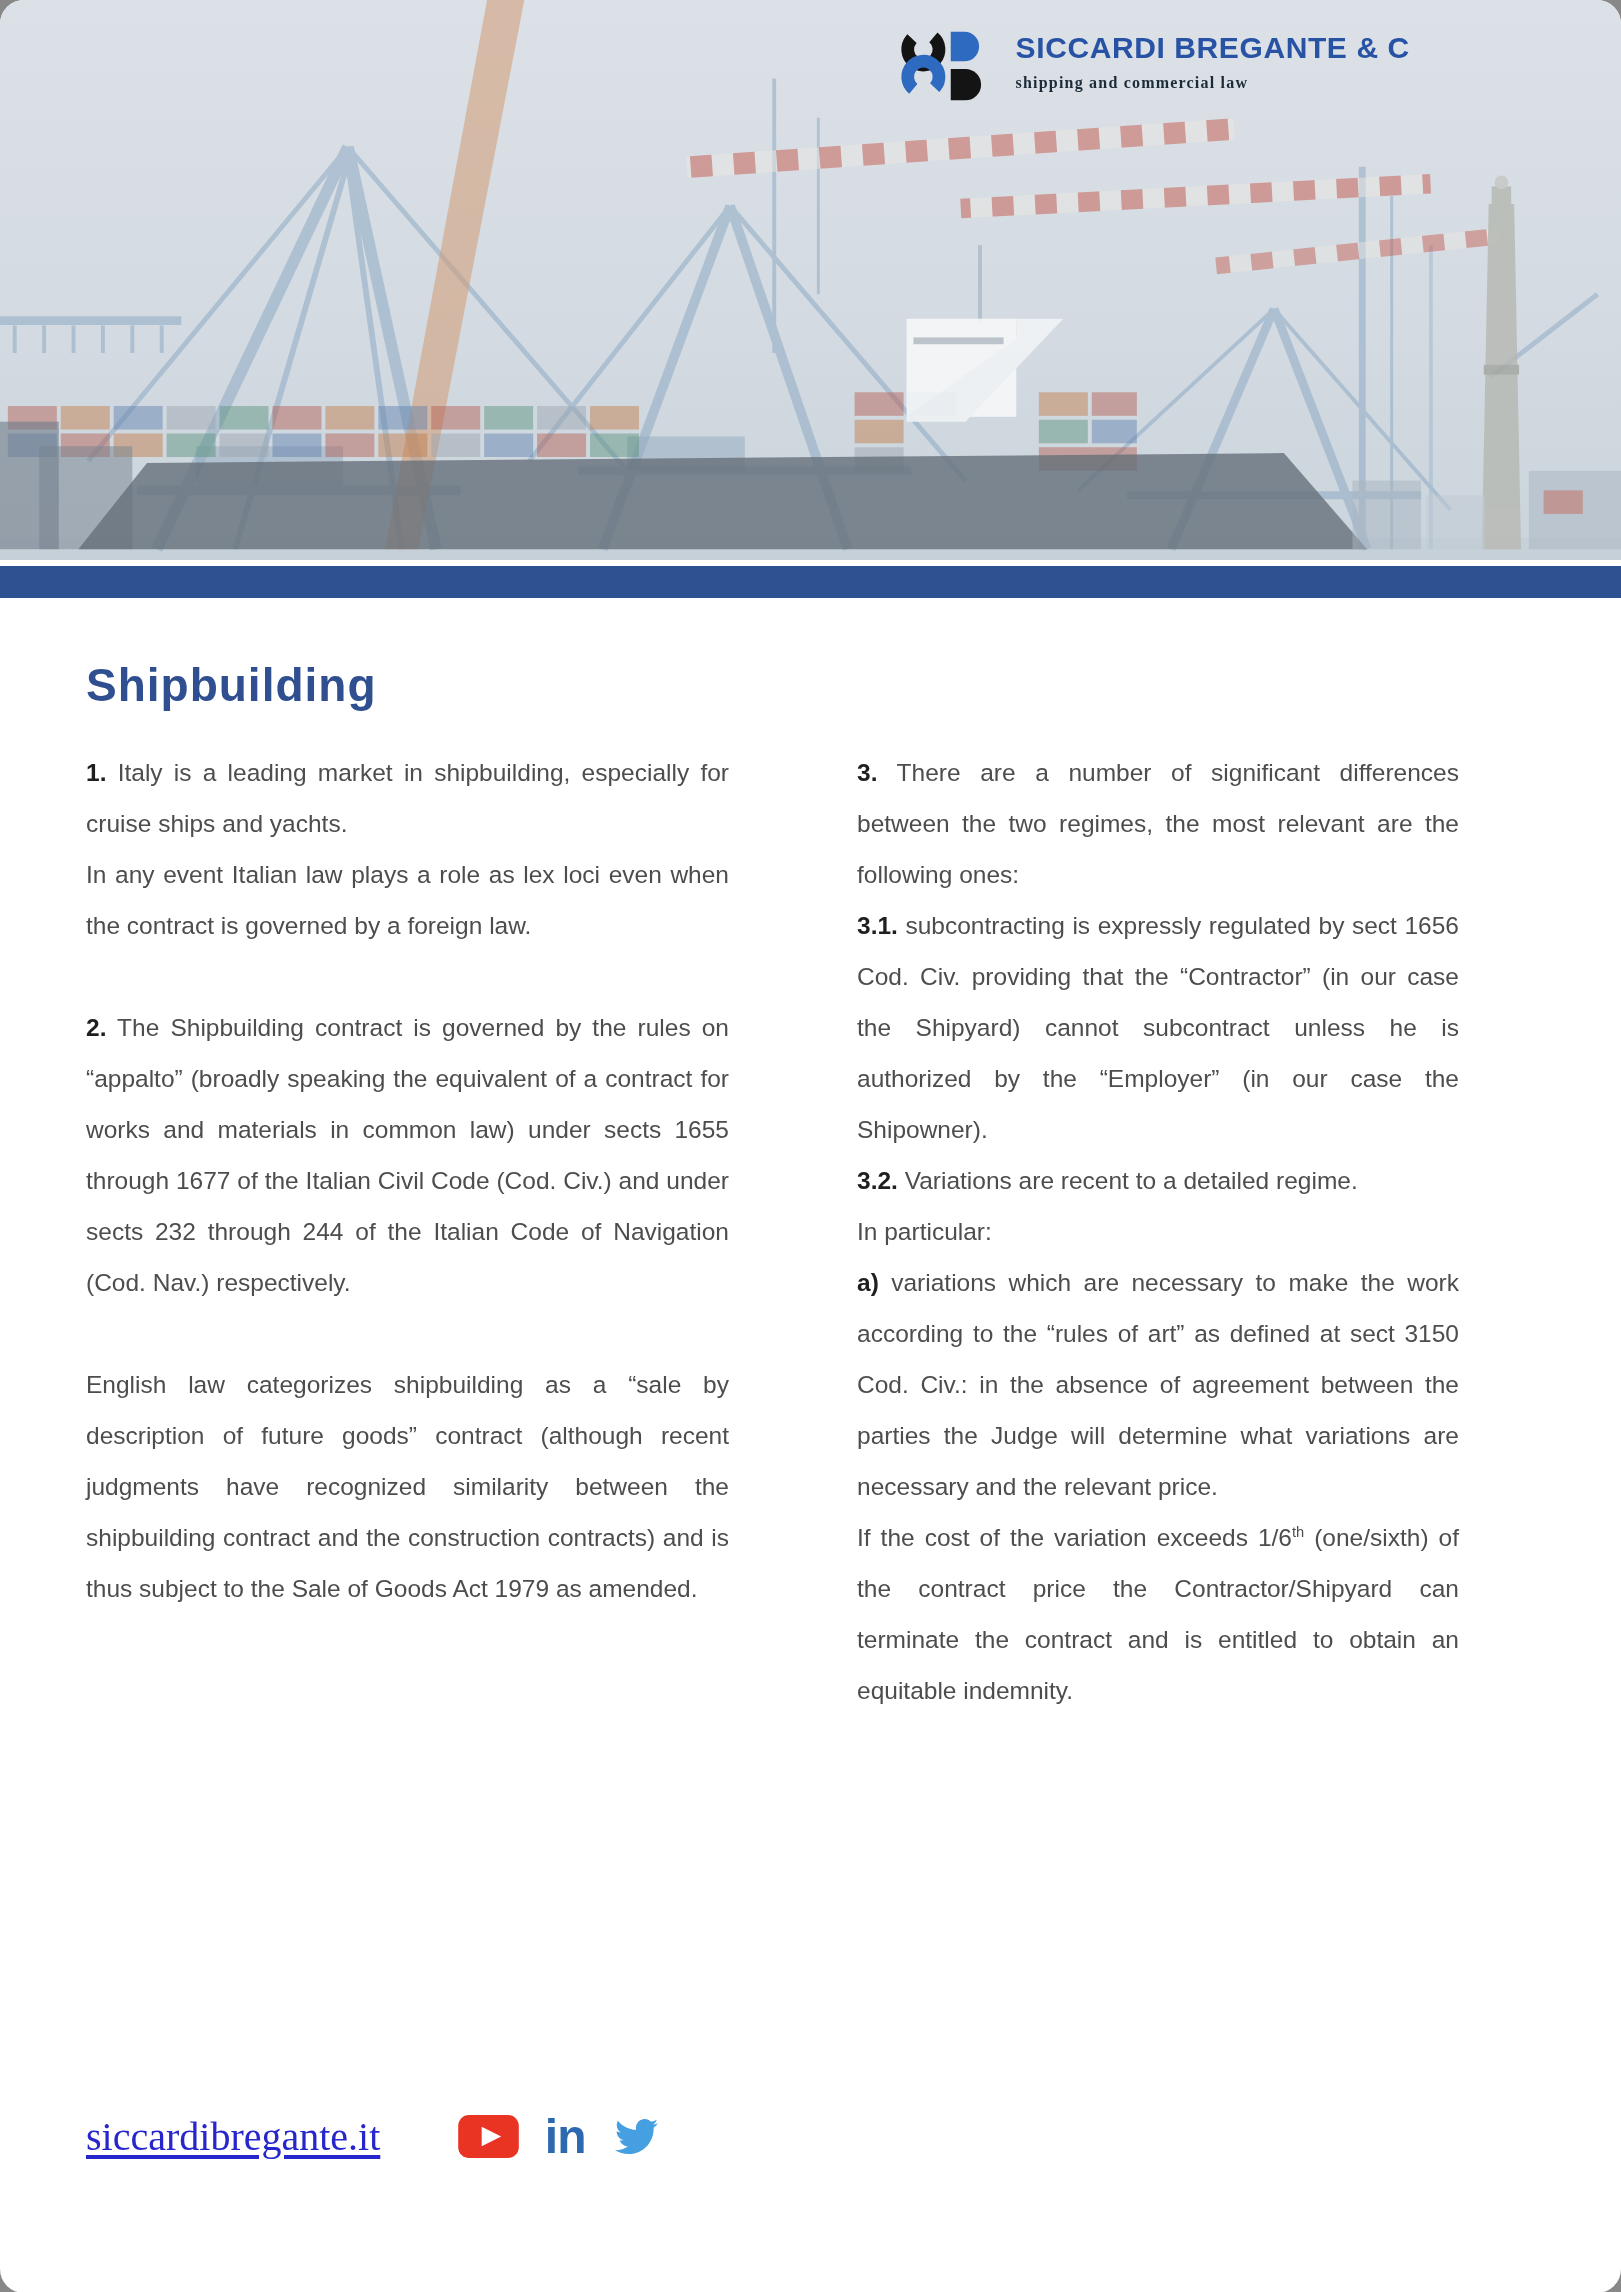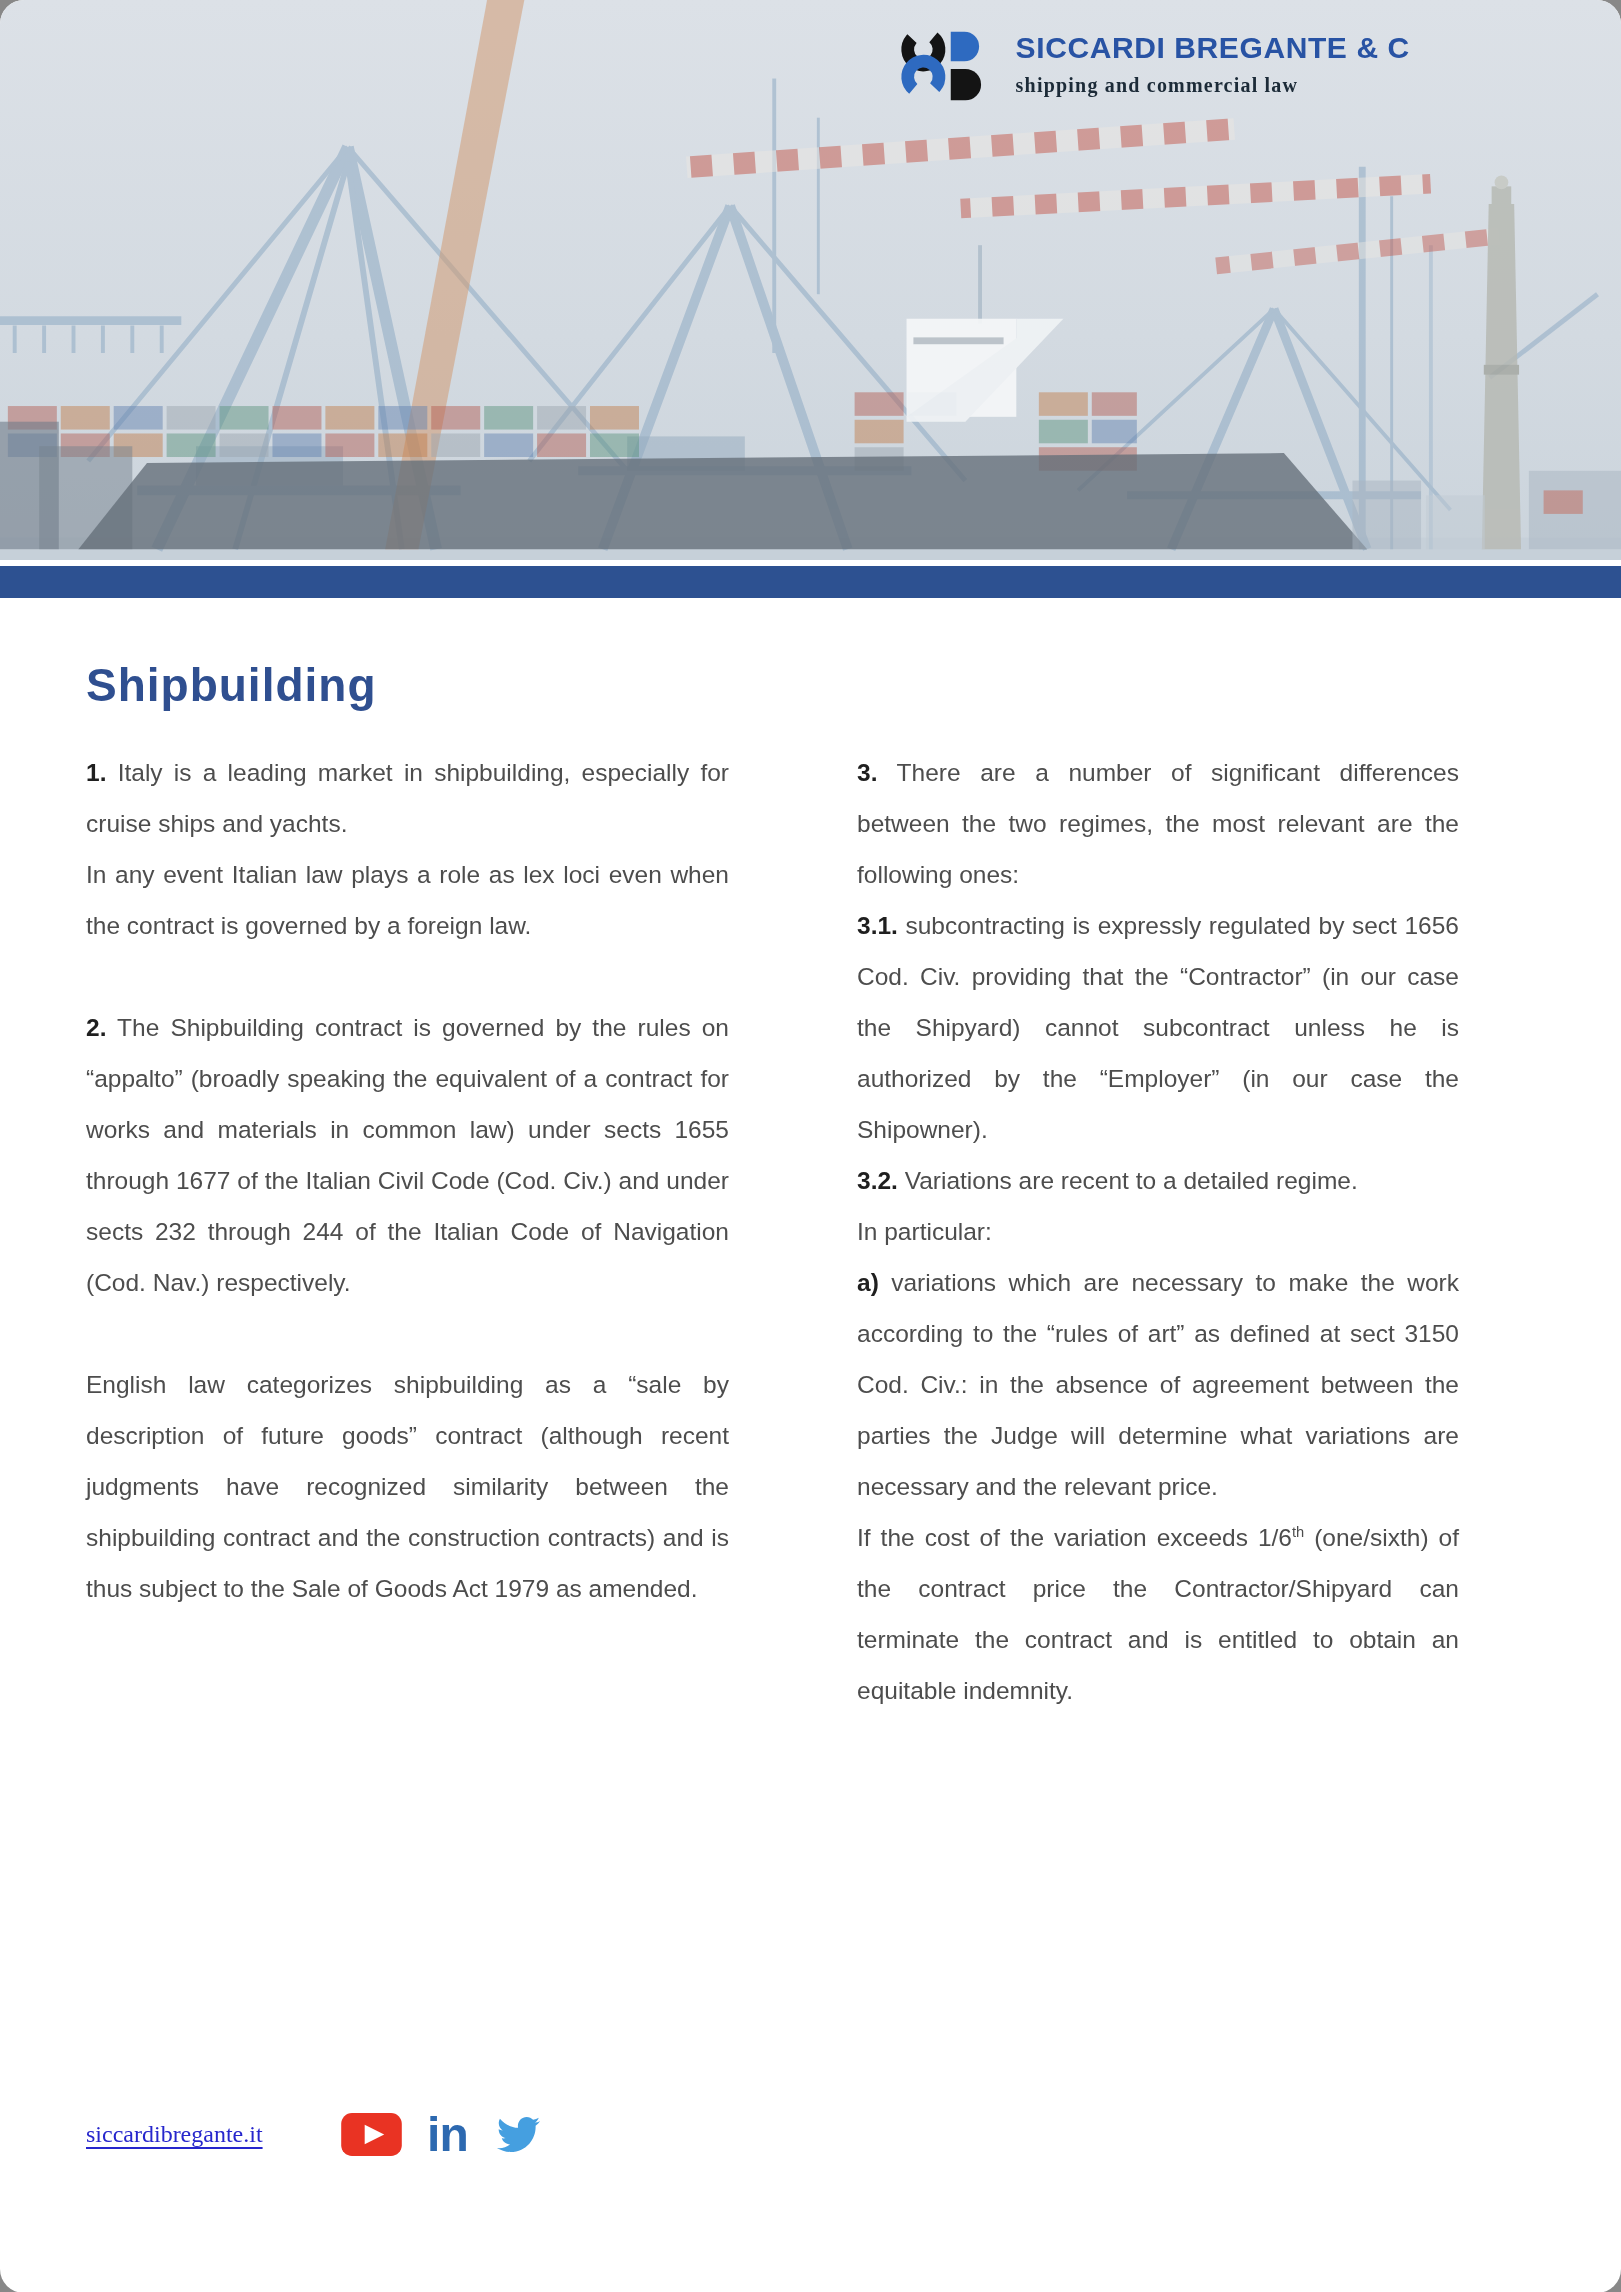--- a/index.html
+++ b/index.html
@@ -9,21 +9,21 @@
   
   .hero{position:absolute;left:0;top:0;width:1621px;height:560px;overflow:hidden;}
   .hero svg{display:block;width:100%;height:100%;}
 
   
   .logo{position:absolute;left:884px;top:23.5px;display:flex;align-items:flex-start;}
   .logo-mark{width:110px;height:90px;flex:0 0 auto;}
   .logo-text{margin-left:21.6px;padding-top:7.8px;}
   .logo-name{font-size:30px;font-weight:800;letter-spacing:0.6px;color:#2853a4;
              font-family:"Liberation Sans",sans-serif;white-space:nowrap;}
-  .logo-tag{margin-top:8.8px;font-size:20px;font-weight:700;letter-spacing:1.2px;color:#1c2b38;
+  .logo-tag{margin-top:8.8px;font-size:16px;font-weight:700;letter-spacing:1.2px;color:#1c2b38;
             font-family:"Liberation Serif",serif;}
 
   
   .bar{position:absolute;left:0;top:566px;width:1621px;height:32px;background:#2d5191;}
 
   
   .title{position:absolute;left:86px;top:627px;font-size:46px;font-weight:700;
          letter-spacing:1px;color:#2f4f90;}
 
   
@@ -31,21 +31,21 @@
        color:#4d4d4d;}
   .col-left{left:86px;width:643px;}
   .col-right{left:857px;width:602px;}
   .col p{margin:0;}
   .col p.gap{margin-top:51px;}
   .lead{font-weight:700;color:#1f1f1f;}
   sup{font-size:14.7px;line-height:0;vertical-align:super;}
 
   
   .footer{position:absolute;left:86px;top:2113px;display:flex;align-items:center;}
-  .site-link{font-family:"Liberation Serif",serif;font-size:24px;color:#2626cc;
+  .site-link{font-family:"Liberation Serif",serif;font-size:40px;color:#2626cc;
              text-decoration:underline;text-underline-offset:4.9px;}
   .social{display:flex;align-items:center;margin-left:78px;}
   .yt{width:61px;height:43px;}
   .li{margin-left:25.5px;font-size:48px;font-weight:800;letter-spacing:-1px;color:#2d69b0;
       line-height:43px;font-family:"Liberation Sans",sans-serif;}
   .tw{width:51px;height:43px;margin-left:25.5px;}
 </style>
 </head>
 <body>
 

